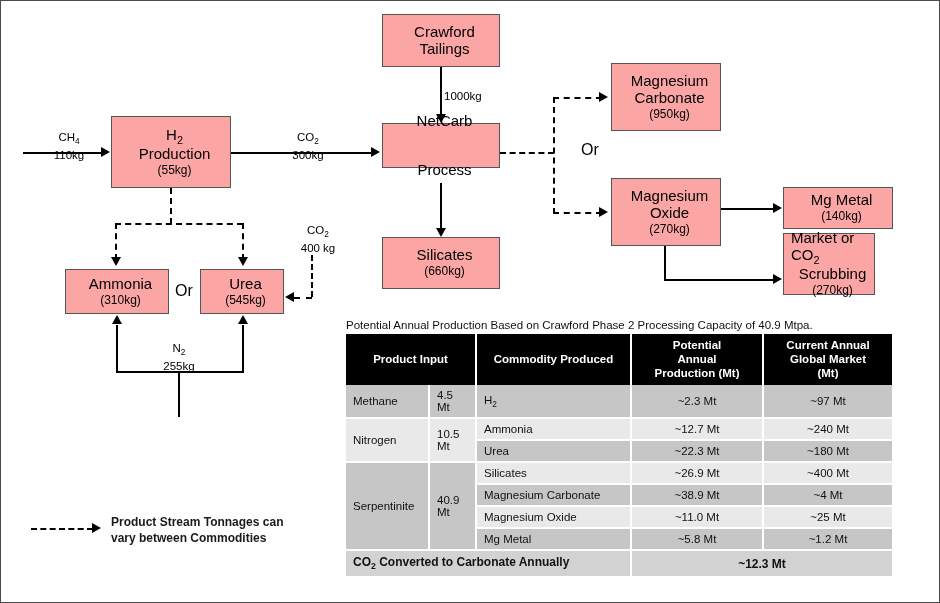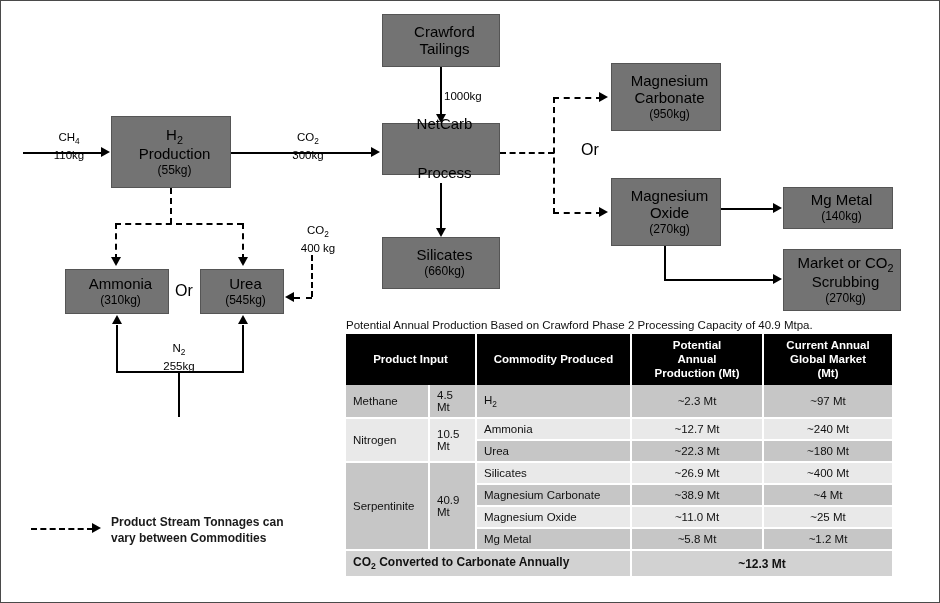--- a/index.html
+++ b/index.html
@@ -16,21 +16,21 @@
     box-sizing: border-box;
     font-family: "Liberation Sans", sans-serif;
     overflow: hidden;
   }
 
   
   .node {
     position: absolute;
     box-sizing: border-box;
     border: 1.5px solid #555555;
-    background: #737373;
+    background: #fca5a5;
     display: flex;
     flex-direction: column;
     align-items: center;
     justify-content: center;
     text-align: left;
     line-height: 1.12;
     color: #000;
     padding-left: 7px;
   }
   .node .t1 { font-size: 15px; }
@@ -172,21 +172,21 @@
   </div>
 
   <div class="node" style="left:381px; top:13px; width:118px; height:53px;">
     <div class="t1">Crawford</div>
     <div class="t2">Tailings</div>
   </div>
   <div class="ln v" style="left:439px; top:66px; height:50px;"></div>
   <div class="arr arr-d" style="left:435px; top:113px;"></div>
   <div class="lbl" style="left:443px; top:88px; text-align:center;">1000kg</div>
 
-  <div class="node" style="left:381px; top:122px; width:118px; height:52px;gap:32px;">
+  <div class="node" style="left:381px; top:122px; width:118px; height:45px;gap:32px;">
     <div class="t1">NetCarb</div>
     <div class="t2">Process</div>
   </div>
 
   <div class="ln v" style="left:439px; top:182px; height:48px;"></div>
   <div class="arr arr-d" style="left:435px; top:227px;"></div>
 
   <div class="node" style="left:381px; top:236px; width:118px; height:52px;">
     <div class="t1">Silicates</div>
     <div class="sub">(660kg)</div>
@@ -264,21 +264,21 @@
 
   <div class="ln v" style="left:663px; top:245px; height:35px;"></div>
   <div class="ln h" style="left:663px; top:278px; width:112px;"></div>
   <div class="arr arr-r" style="left:772px; top:273px;"></div>
 
   <div class="node" style="left:782px; top:186px; width:110px; height:42px;">
     <div class="t1">Mg Metal</div>
     <div class="sub">(140kg)</div>
   </div>
 
-  <div class="node" style="left:782px; top:248px; width:118px; height:62px;">
+  <div class="node" style="left:782px; top:232px; width:92px; height:62px;">
     <div class="t1"><span>Market or CO</span><sub>2</sub></div>
     <div class="t2">Scrubbing</div>
     <div class="sub">(270kg)</div>
   </div>
 
   <div id="tbl-wrap">
     <div id="tbl-caption">Potential Annual Production Based on Crawford Phase 2 Processing Capacity of 40.9 Mtpa.</div>
     <table class="prod">
       <colgroup>
         <col style="width:83px">

